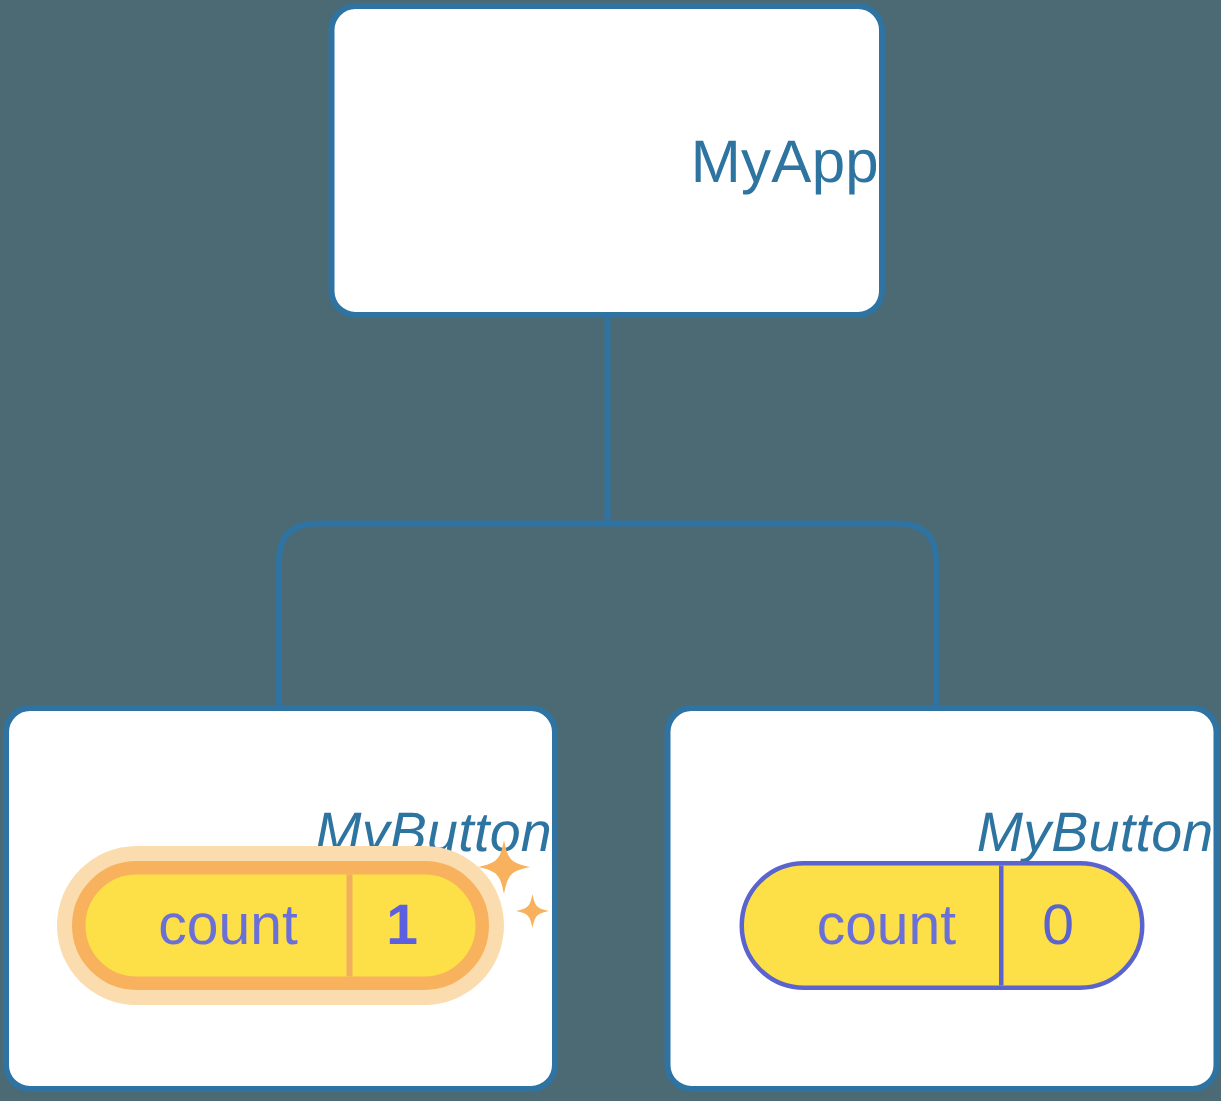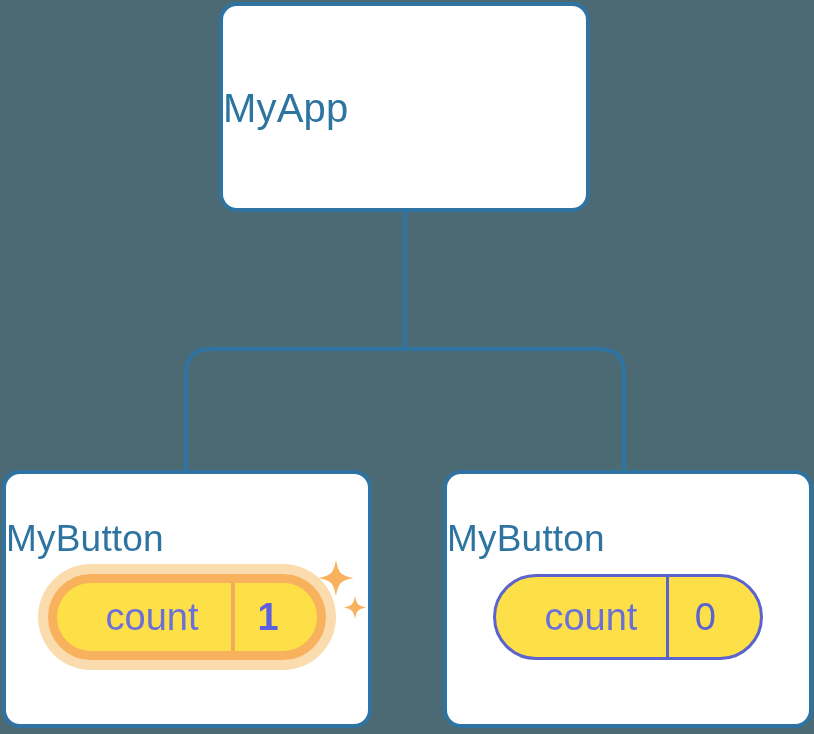--- a/index.html
+++ b/index.html
@@ -52,32 +52,33 @@
     left: 443px;
     top: 470px;
     width: 370px;
     height: 258px;
   }
 
   .card-title {
     position: absolute;
     left: 0;
     width: 100%;
-    text-align: left;
+    text-align: right;
     color: #2e74a0;
     font-weight: 400;
     letter-spacing: 0.2px;
   }
   #card-root .card-title {
     top: 80px;
     font-size: 40px;
   }
   .child .card-title {
-    top: 44px;
+    top: 60px;
     font-size: 37px;
+    font-style: italic;
   }
 
   
   .pill-wrap {
     position: absolute;
     top: 100px;
     left: 0;
     width: 100%;
     display: flex;
     justify-content: center;

